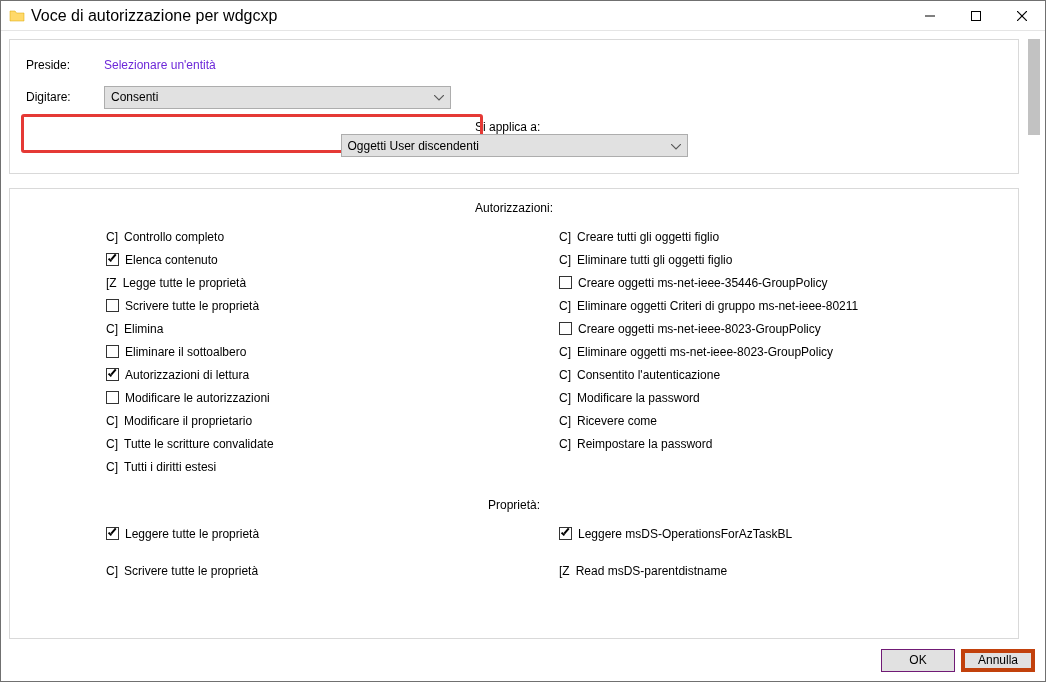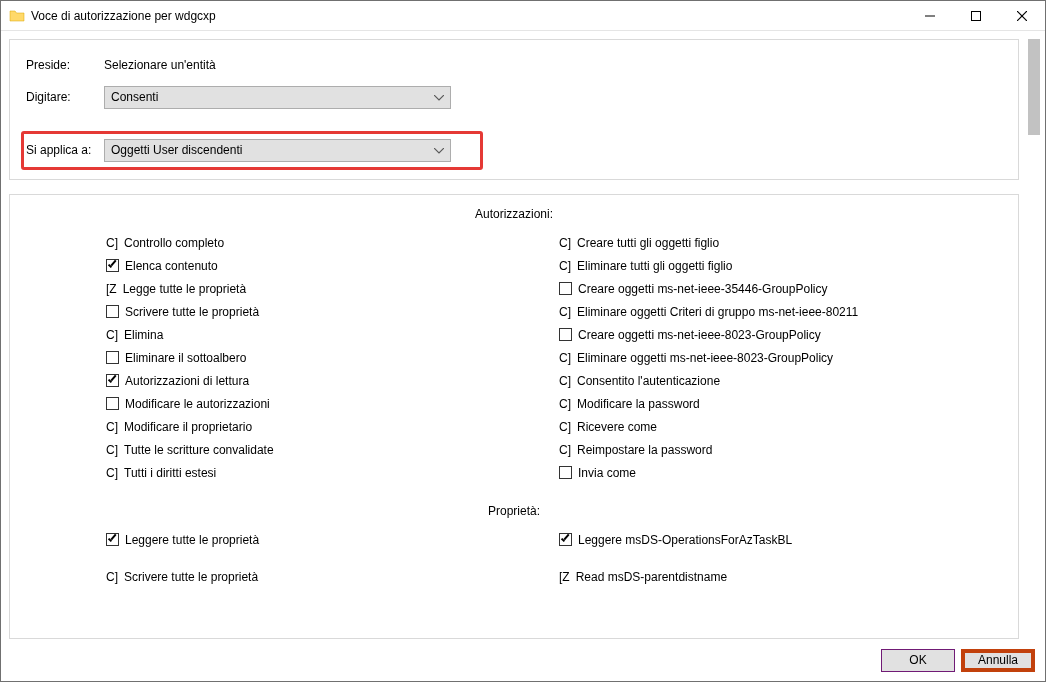--- a/index.html
+++ b/index.html
@@ -1,39 +1,39 @@
 <!DOCTYPE html>
 <html><head>
 <meta charset="utf-8">
 <style>
   * { box-sizing: border-box; }
   html, body { margin:0; padding:0; font-family: "Segoe UI", Tahoma, sans-serif; font-size:12px; color:#000; background:#fff; }
   .window { width:1046px; height:682px; border:1px solid #707070; position:relative; display:flex; flex-direction:column; }
   .titlebar { height:30px; display:flex; align-items:center; border-bottom:1px solid #e5e5e5; }
   .titlebar-icon { width:16px; height:16px; margin:0 6px 0 8px; display:inline-block; position:relative; }
   .titlebar-icon svg { display:block; }
-  .title-text { flex:1; font-size:12px; }
+  .title-text { flex:1; font-size:16px; }
   .win-controls { display:flex; height:100%; }
   .win-btn { width:46px; display:flex; align-items:center; justify-content:center; }
   .win-btn svg { display:block; }
   .client { flex:1; position:relative; padding:8px 8px 0 8px; display:flex; flex-direction:column; overflow:hidden; }
   .scroll-wrap { position:absolute; right:4px; top:8px; bottom:8px; width:14px; }
   .scrollbar-track { position:relative; width:14px; height:100%; }
   .scrollbar-thumb { position:absolute; left:1px; top:0; width:12px; height:96px; background:#c2c2c2; }
   .panel { border:1px solid #d9d9d9; padding:12px 16px 16px 16px; margin-right:18px; }
   .panel.top { margin-bottom:14px; }
   .panel.main { flex:1; overflow:hidden; }
   .row { display:flex; align-items:center; min-height:26px; }
   .row-label { width:78px; }
-  .principal-link { color:#000000; }
+  .principal-link { color:#6d28d9; }
   .combo { height:23px; width:347px; background:#e1e1e1; border:1px solid #adadad; display:flex; align-items:center; padding:0 6px; position:relative; }
   .combo .cbtxt { flex:1; }
   .combo .chev { margin-left:4px; }
   .row.type-row { margin-top:6px; }
-  .row.applies-row { margin-top:27px; position:relative; }
+  .row.applies-row { margin-top:10px; position:relative;flex-direction:column; }
   .hl { position:absolute; border:3px solid #e53935; border-radius:3px; left:-5px; top:-6px; width:462px; height:39px; pointer-events:none; }
   .section-label { margin:0 0 10px 0;text-align:center; }
   .perm-grid { display:flex; }
   .perm-col { flex:1; }
   .perm-col.left { padding-left:80px; }
   .perm-col.right { padding-left:10px; }
   .perm-item { display:flex; align-items:center; height:23px; gap:6px; }
   .cb-square { width:13px; height:13px; border:1px solid #333; display:inline-block; background:#fff; position:relative; flex-shrink:0; }
   .cb-checked { }
   .cb-checked::after { content:""; position:absolute; left:1px; top:5px; width:4px; height:2px; background:#000; transform:rotate(45deg); }
@@ -186,24 +186,20 @@
               <span>Modificare la password</span>
             </div>
             <div class="perm-item">
               <span class="prefix">C]</span>
               <span>Ricevere come</span>
             </div>
             <div class="perm-item">
               <span class="prefix">C]</span>
               <span>Reimpostare la password</span>
             </div>
-            <div class="perm-item">
-              <span class="cb-square"></span>
-              <span>Invia come</span>
-            </div>
           </div>
       </div>
       <div class="spacer20"></div>
       <div class="section-label">Proprietà:</div>
       <div class="perm-grid">
         <div class="perm-col left" id="props-left">
             <div class="perm-item">
               <span class="cb-square cb-checked"></span>
               <span>Leggere tutte le proprietà</span>
             </div>

